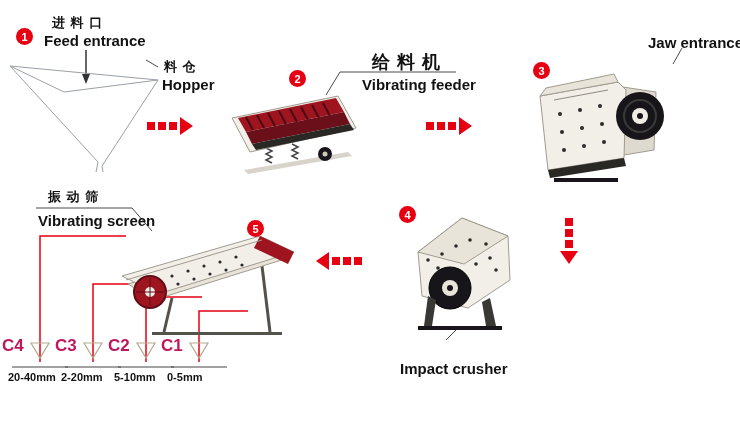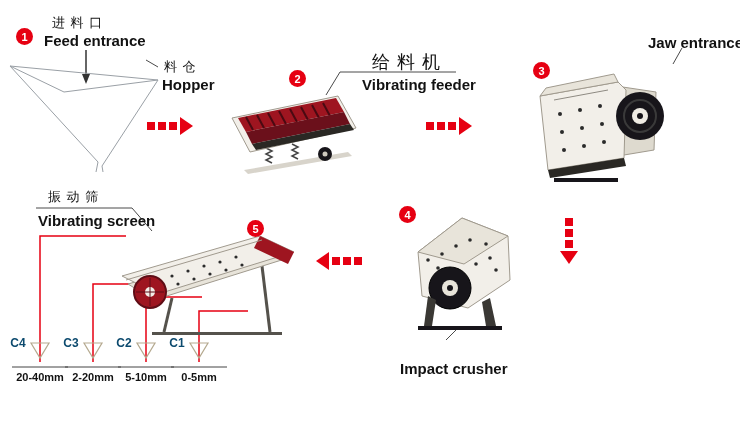--- a/index.html
+++ b/index.html
@@ -10,32 +10,32 @@
 
   .overlay { left: 0; top: 0; pointer-events: none; }
 
   .badge {
     width: 17px; height: 17px; border-radius: 50%;
     background: var(--accent-red, #e60012); color: #fff;
     font-size: 11px; font-weight: 700;
     display: flex; align-items: center; justify-content: center;
     z-index: 5;
   }
-  .zh { font-size: 13px; font-weight: 400; color: #121212; letter-spacing: 1px; white-space: nowrap; z-index: 4; }
+  .zh { font-size: 13px; font-weight: 700; color: #121212; letter-spacing: 1px; white-space: nowrap; z-index: 4; }
   .en { font-size: 15px; font-weight: 700; color: #121212; white-space: nowrap; z-index: 4; }
 
   .arrow-h { display: flex; align-items: center; gap: 3px; z-index: 4; }
   .arrow-v { display: flex; flex-direction: column; align-items: center; gap: 3px; z-index: 4; }
   .dash  { width: 8px; height: 8px; background: var(--accent-red, #e60012); }
   .tri-r { width: 0; height: 0; border-left: 13px solid var(--accent-red, #e60012); border-top: 9px solid transparent; border-bottom: 9px solid transparent; }
   .tri-l { width: 0; height: 0; border-right: 13px solid var(--accent-red, #e60012); border-top: 9px solid transparent; border-bottom: 9px solid transparent; }
   .tri-d { width: 0; height: 0; border-top: 13px solid var(--accent-red, #e60012); border-left: 9px solid transparent; border-right: 9px solid transparent; }
 
-  .out-code { font-size: 12px; font-weight: 700; color: #0c4a6e; width: 32px; text-align: center; z-index: 4; }
-  .out-size { font-size: 11px; font-weight: 700; color: #121212; width: 64px; text-align: center; z-index: 4; }
+  .out-code { font-size: 17px; font-weight: 700; color: #be185d; width: 32px; text-align: left; z-index: 4; }
+  .out-size { font-size: 11px; font-weight: 700; color: #121212; width: 64px; z-index: 4; }
 </style>
 </head>
 <body>
 
 <div class="canvas">
 
   <svg class="overlay" width="740" height="425" viewBox="0 0 740 425">
 
     <g stroke="var(--accent-red, #e60012)" stroke-width="1.5" fill="none">
       <path d="M40,362 L40,236 L126,236"></path>

